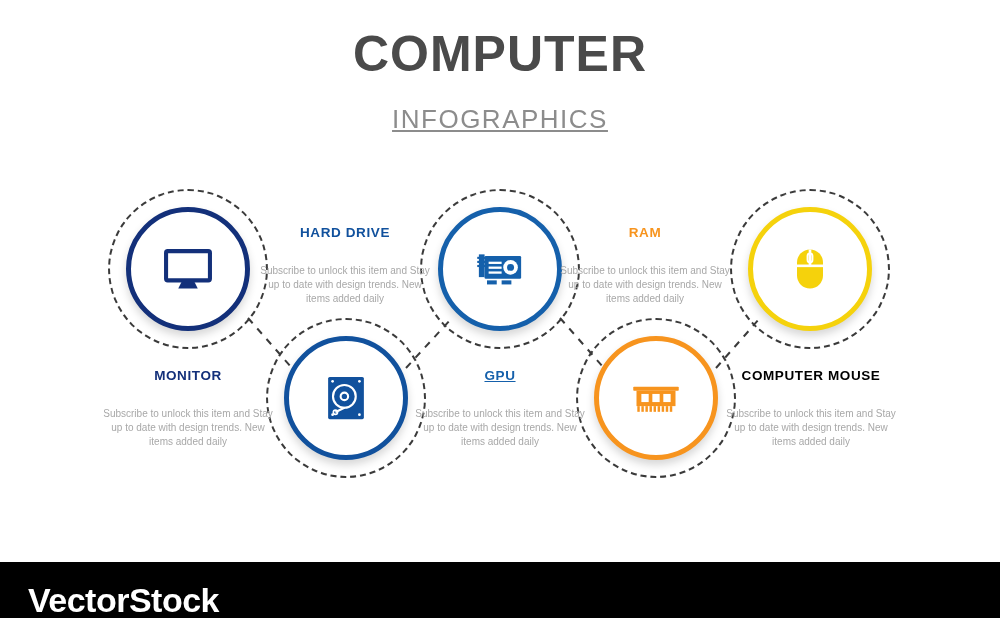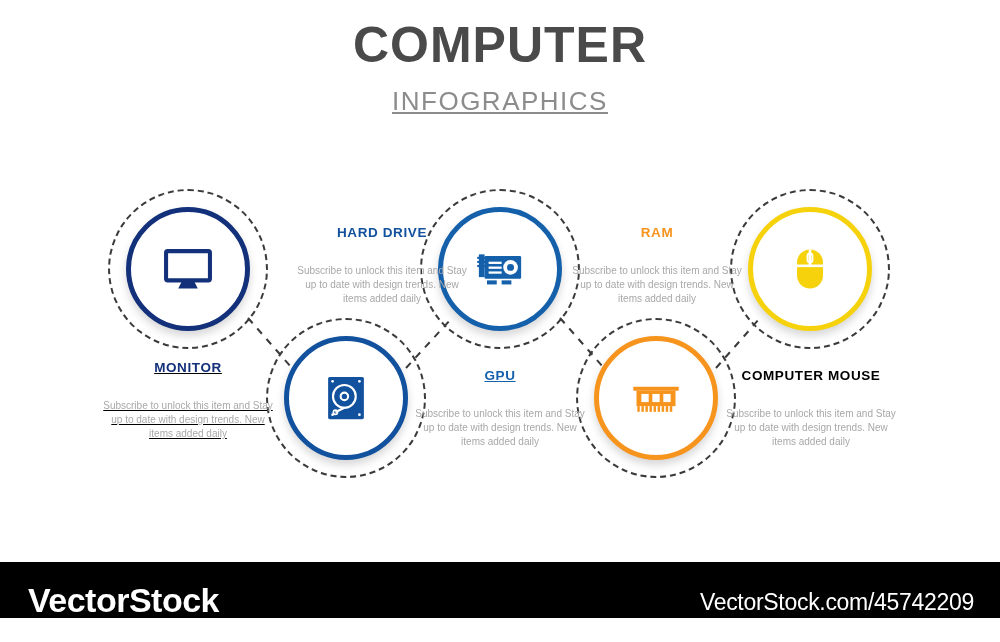--- a/index.html
+++ b/index.html
@@ -17,21 +17,21 @@
 
   
   #header {
     position: absolute;
     top: 0;
     left: 0;
     width: 1000px;
     text-align: center;
   }
   #main-title {
-    margin: 3px;
+    margin: 12px;
     padding-top: 16px;
     font-size: 50px;
     font-weight: bold;
     letter-spacing: 1px;
     color: #4a4a4a;
     line-height: 1.05;
   }
   #sub-title {
     margin: 0;
     padding-top: 11px;
@@ -237,43 +237,42 @@
     <div class="solid-ring" style="border-color:#f5d20c;">
       <svg class="node-icon" viewBox="0 0 64 64" xmlns="http://www.w3.org/2000/svg">
         <rect x="16" y="8" width="32" height="48" rx="16" ry="16" fill="#f5d20c"></rect>
         <rect x="30.4" y="8" width="3.2" height="20" fill="#ffffff"></rect>
         <rect x="16" y="26.5" width="32" height="3.2" fill="#ffffff"></rect>
         <rect x="29" y="13" width="6" height="11" rx="3" ry="3" fill="none" stroke="#ffffff" stroke-width="2.4"></rect>
       </svg>
     </div>
   </div>
 
-  <div class="info-block" style="left:103px; top:360px;text-decoration:underline;">
+  <div class="info-block" style="left:103px; top:368px;">
     <p class="info-label" style="color:#13307a;">MONITOR</p>
     <p class="info-desc">Subscribe to unlock this item and Stay up to date with design trends. New items added daily</p>
   </div>
 
-  <div class="info-block" style="left:260px; top:225px;margin-left:37px;">
+  <div class="info-block" style="left:260px; top:225px;">
     <p class="info-label" style="color:#11519d;">HARD DRIVE</p>
     <p class="info-desc">Subscribe to unlock this item and Stay up to date with design trends. New items added daily</p>
   </div>
 
   <div class="info-block" style="left:415px; top:368px;">
     <p class="info-label" style="color:#1560ab;text-decoration:underline;">GPU</p>
     <p class="info-desc">Subscribe to unlock this item and Stay up to date with design trends. New items added daily</p>
   </div>
 
-  <div class="info-block" style="left:572px; top:225px;">
+  <div class="info-block" style="left:560px; top:225px;">
     <p class="info-label" style="color:#f7941e;">RAM</p>
     <p class="info-desc">Subscribe to unlock this item and Stay up to date with design trends. New items added daily</p>
   </div>
 
   <div class="info-block" style="left:726px; top:368px;">
     <p class="info-label" style="color:#000000;">COMPUTER MOUSE</p>
     <p class="info-desc">Subscribe to unlock this item and Stay up to date with design trends. New items added daily</p>
   </div>
 
 </div>
 
 <div id="footer-bar">
   <div id="footer-brand">VectorStock</div>
-  <div id="footer-url">VectorStock.com/45742209</div>
 </div>
 
 </body></html>

